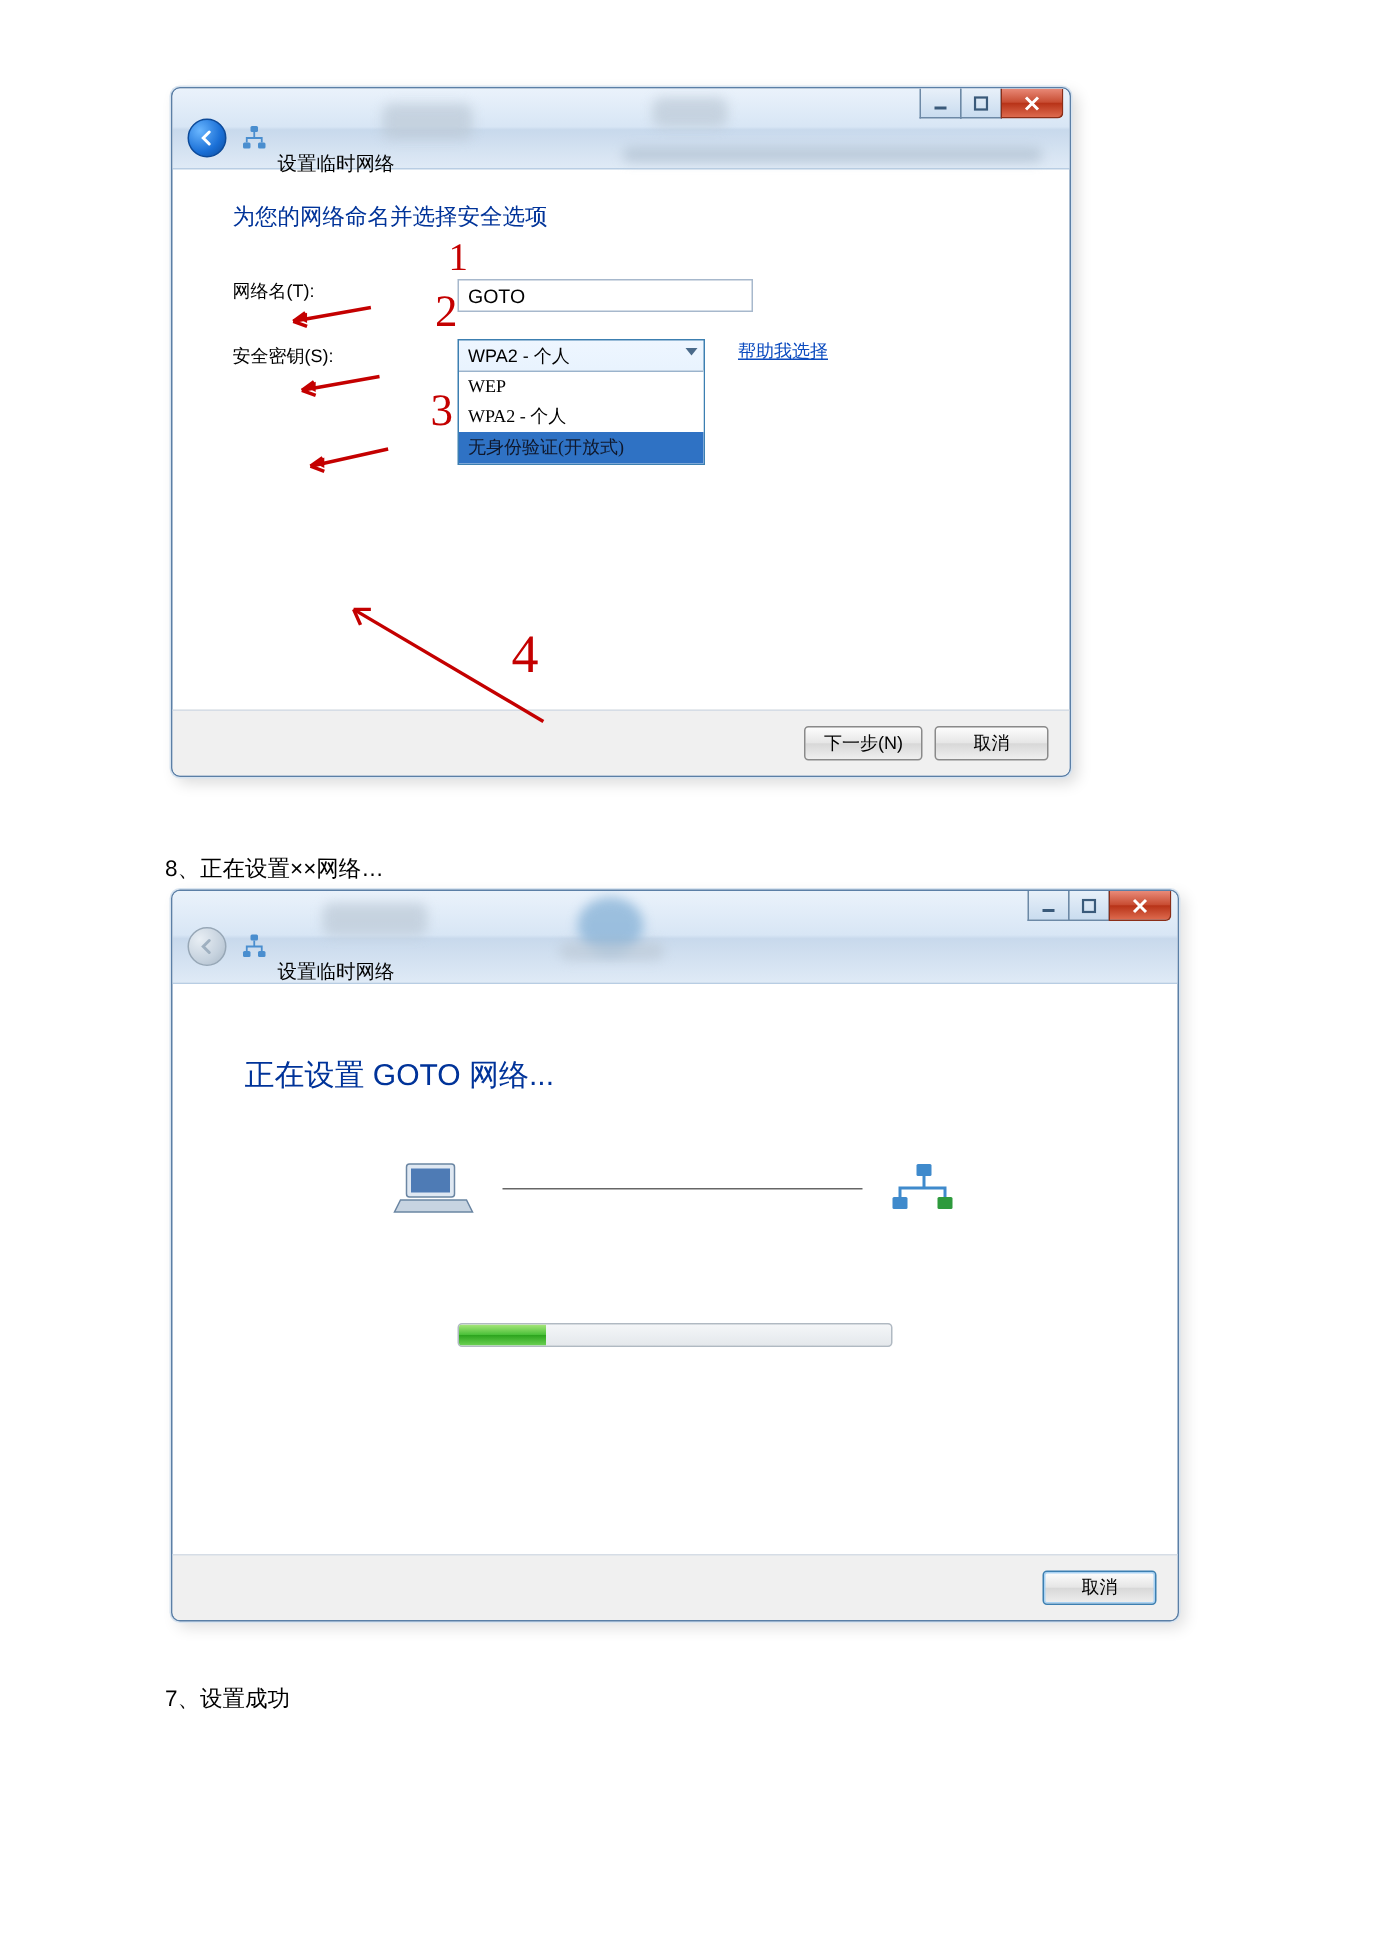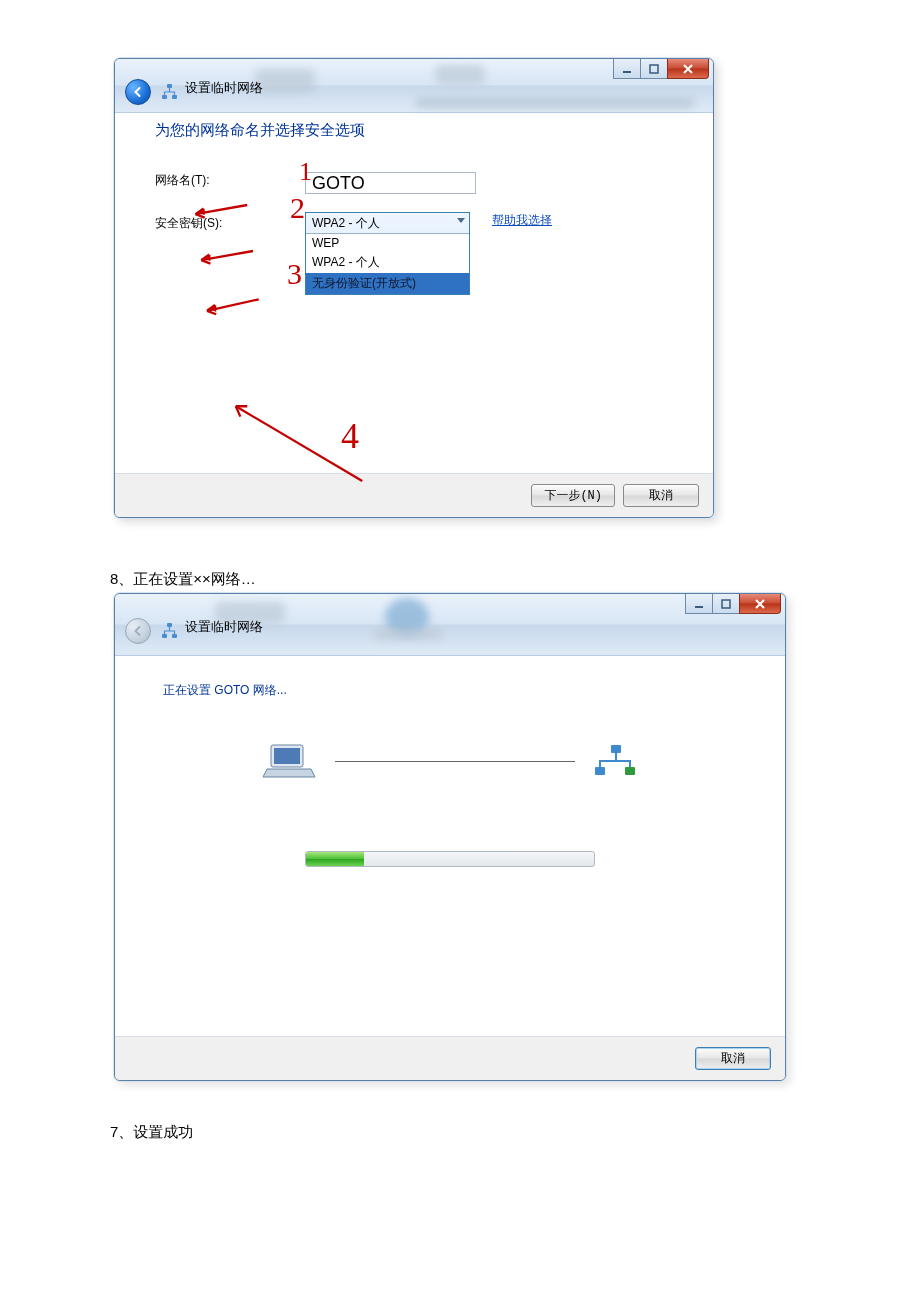--- a/index.html
+++ b/index.html
@@ -58,21 +58,21 @@
     border-color: #97a7b6;
   }
   .back-btn svg { width:14px; height:14px; }
   .net-icon {
     width:18px; height:18px;
     margin-right:6px;
     position: relative; top:6px;
   }
   .title-text {
     font-size: 13px;
-    position: relative; top:2px;
+    position: relative; top:23px;
   }
   .winctrls {
     position: absolute; right: 4px; top: 0;
     display: flex;
   }
   .winctrls div {
     width: 28px; height: 20px;
     border: 1px solid #6d89a6;
     border-top: none;
     margin-left: -1px;
@@ -84,43 +84,43 @@
     color:#3a5a7a;
   }
   .winctrls .close {
     width: 42px;
     border-bottom-right-radius: 4px;
     background: linear-gradient(#e98a78,#c84d33 48%,#b83318 52%,#dd6a4e);
     color:#fff;
     border-color:#8b2e18;
   }
   .client {
-    padding: 8px 40px 14px 40px;
+    padding: 22px 40px 14px 40px;
     min-height: 360px;
     position: relative;
   }
   .blue-heading {
     color: #003399;
     font-size: 15px;
     margin-bottom: 32px;
   }
   .form-row {
     display:flex;
     margin-bottom: 18px;
     position: relative;
   }
   .form-row label {
     width: 150px;
     font-size: 12px;
   }
   .txt {
-    width: 171px; height: 22px;
+    width: 197px; height: 22px;
     border: 1px solid #a7b8cc;
     padding: 2px 6px;
-    font-size: 18px;
+    font-size: 13px;
     background:#fff;
   }
   .combo {
     width: 165px;
     border: 1px solid #3c7fb1;
     background: linear-gradient(#eef6ff,#d7e9fb);
     position: relative;
   }
   .combo-selected {
     height: 20px;
@@ -130,20 +130,21 @@
   }
   .combo-arrow {
     position:absolute; right:4px; top:5px;
     border-left:4px solid transparent;
     border-right:4px solid transparent;
     border-top:5px solid #4a6a8a;
   }
   .combo-list {
     border-top:1px solid #9ab3cc;
     background:#fff;
+    font-family:Liberation Serif, serif;
   }
   .combo-list div {
     padding: 2px 6px;
     font-size: 12px;
   }
   .combo-list .hl {
     background:#2f72c4;
     color:#0f172a;
   }
   .help-link {
@@ -170,21 +171,20 @@
   }
   .btn {
     min-width: 76px;
     height: 23px;
     border: 1px solid #8a8a8a;
     border-radius: 3px;
     background: linear-gradient(#fdfdfd,#e6e6e6 48%,#d8d8d8 52%,#efefef);
     font-size: 12px;
     display:flex; align-items:center; justify-content:center;
     padding: 0 12px;
-    font-family: Liberation Mono, monospace;
   }
   .btn.default {
     border-color:#3c7fb1;
     box-shadow: 0 0 0 1px #a9d2f3 inset;
   }
   
   .annot {
     position:absolute; inset:0; pointer-events:none;
   }
   
@@ -196,22 +196,23 @@
   .win-frame.b {
     border-color:#5b7fa6;
     box-shadow: 0 0 0 1px #d8e4f0, 4px 4px 10px rgba(0,0,0,.12);
   }
   .client2 {
     padding: 26px 48px 20px 48px;
     min-height: 380px;
   }
   .heading2 {
     color:#003399;
-    font-size: 12px;
+    font-size: 20px;
     margin-bottom: 42px;
+    margin-top: 21px;
   }
   .dev-row {
     display:flex;
     align-items:center;
     justify-content:center;
     margin-bottom: 70px;
   }
   .laptop {
     width:56px; height:40px;
     position:relative;

